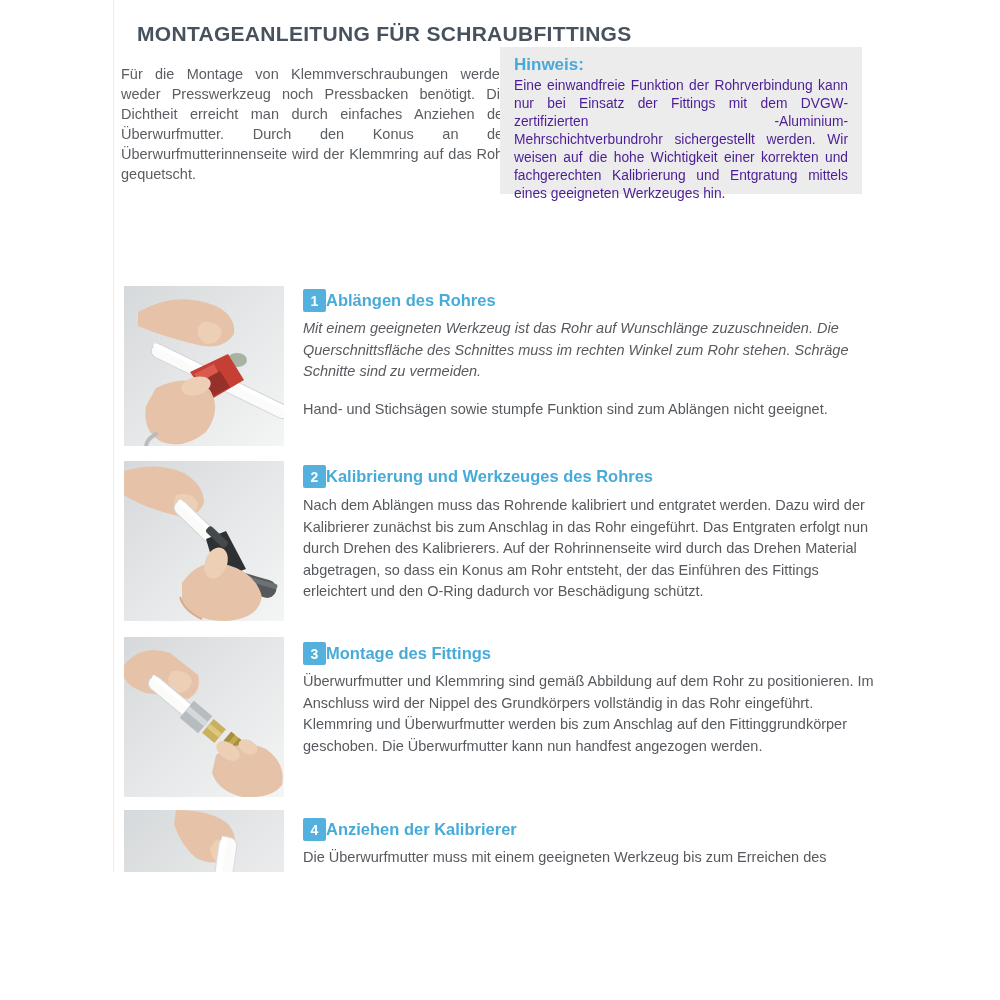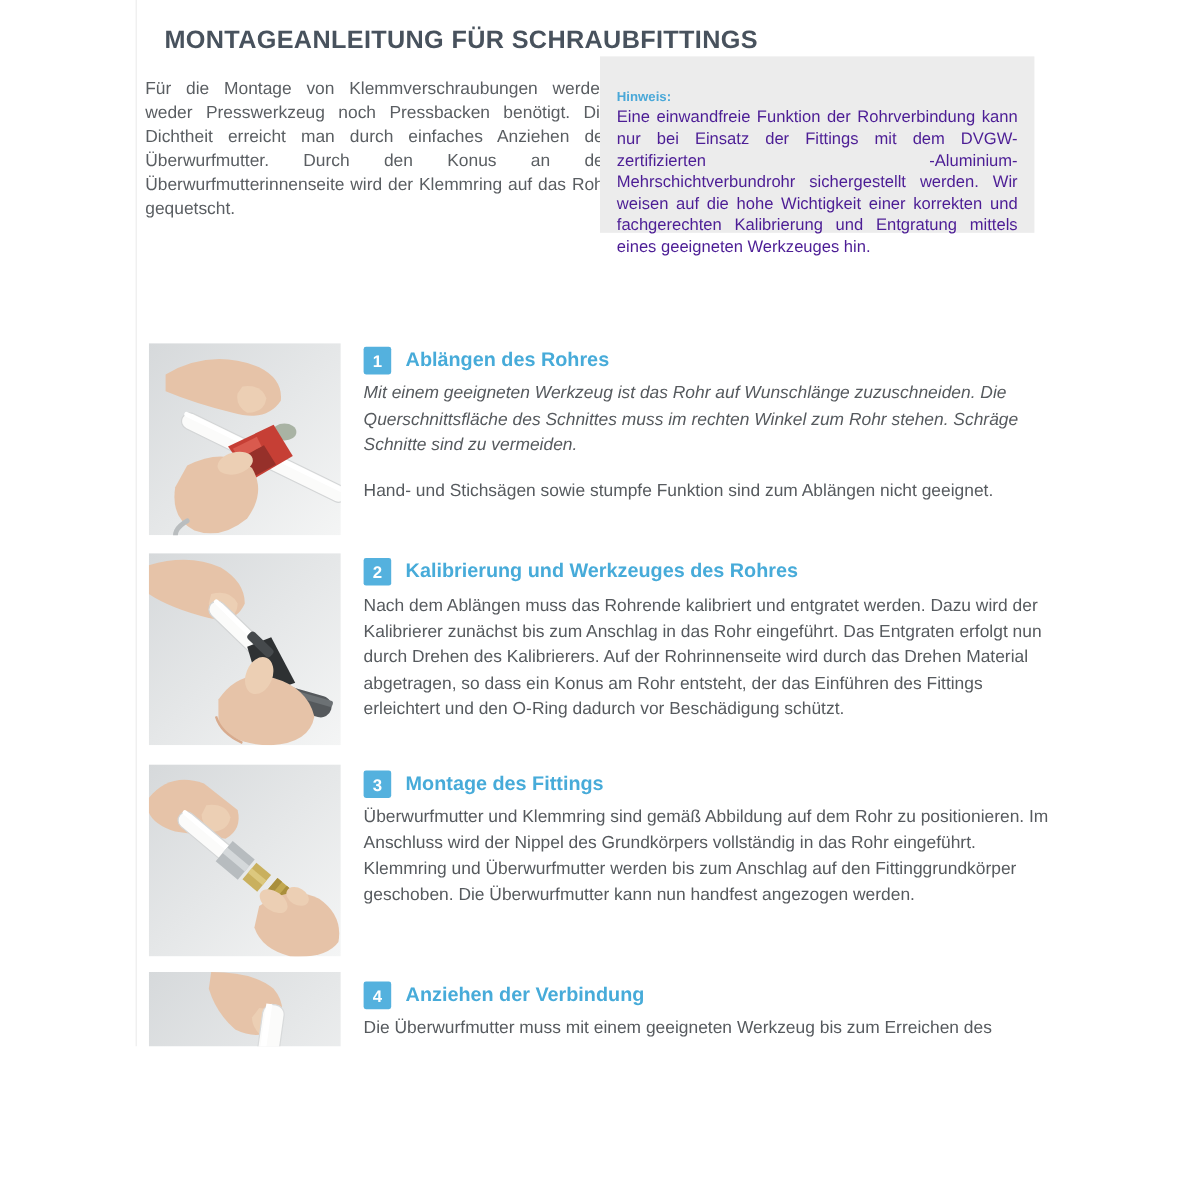--- a/index.html
+++ b/index.html
@@ -12,34 +12,34 @@
     font-size:21px; font-weight:bold; color:#48525d; letter-spacing:0.3px;
   }
   .intro {
     position:absolute; left:121px; top:49px; width:387px;
     font-size:14.5px; line-height:20px; color:#5a5e62; text-align:justify;
   }
   .hinweis-box {
     position:absolute; left:500px; top:47px; width:362px; height:147px;
     background:#ececec; box-sizing:border-box; padding:8px 14px 10px 14px;
   }
-  .hinweis-label { font-size:11px; font-weight:bold; color:#4aa8d8; margin-bottom:2px;margin-top:20px; }
+  .hinweis-label { font-size:17px; font-weight:bold; color:#4aa8d8; margin-bottom:2px; }
   .hinweis-text { font-size:13.8px; line-height:18px; color:#4c1d95; text-align:justify; }
   .brand-gap { display:inline-block; width:62px; }
 
   .step-photo { position:absolute; left:124px; width:160px; height:160px; }
   .step-photo svg { display:block; }
 
   .step-header { position:absolute; left:303px; display:flex; align-items:center; }
   .step-badge {
     width:23px; height:23px; background:#54b1de; color:#ffffff;
     font-size:14px; font-weight:bold; display:flex; align-items:center; justify-content:center;
     border-radius:2px; flex:0 0 auto;
   }
-  .step-title { margin-left:12px; font-size:16.5px; font-weight:bold; color:#47abd9; }
+  .step-title { margin-left:0; font-size:16.5px; font-weight:bold; color:#47abd9; }
 
   .step-text { position:absolute; left:303px; width:576px; font-size:14.5px; line-height:21.5px; color:#565a5e; }
 </style>
 </head>
 <body>
 
 <div class="page">
   <div class="left-rule"></div>
 
   <h1 class="doc-title">MONTAGEANLEITUNG FÜR SCHRAUBFITTINGS</h1>
@@ -200,16 +200,16 @@
       <path d="M92,100 L120,94 L126,112 L100,120 Z" fill="#8d9498"></path>
 
       <ellipse cx="32" cy="144" rx="22" ry="13" fill="#2f55b8" transform="rotate(-22 32 144)"></ellipse>
       <path d="M14,134 L30,126 L38,134 L46,128 L52,140 L40,146 L30,156 L20,150 Z" fill="#1d3a8f"></path>
 
       <path d="M0,128 Q20,118 38,130 Q50,142 42,156 Q26,168 4,164 L0,164 Z" fill="#e6c3a8"></path>
     </svg>
   </div>
   <div class="step-header" style="top:818px;">
     <div class="step-badge">4</div>
-    <div class="step-title">Anziehen der Verbindung</div>
+    <div class="step-title">Anziehen der Kalibrierer</div>
   </div>
   <div class="step-text" style="top:847px;">Die Überwurfmutter muss mit einem geeigneten Werkzeug bis zum Erreichen des entsprechenden Wiederstandes angezogen werden.</div>
 </div>
 
 </body></html>

